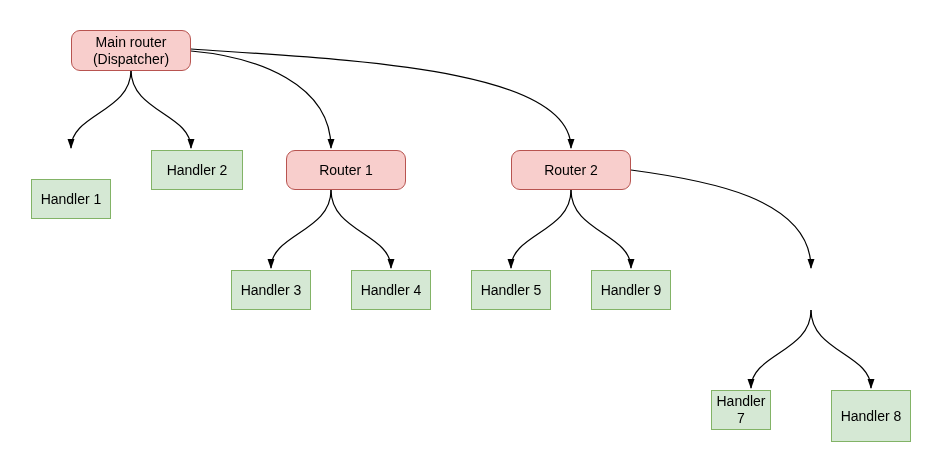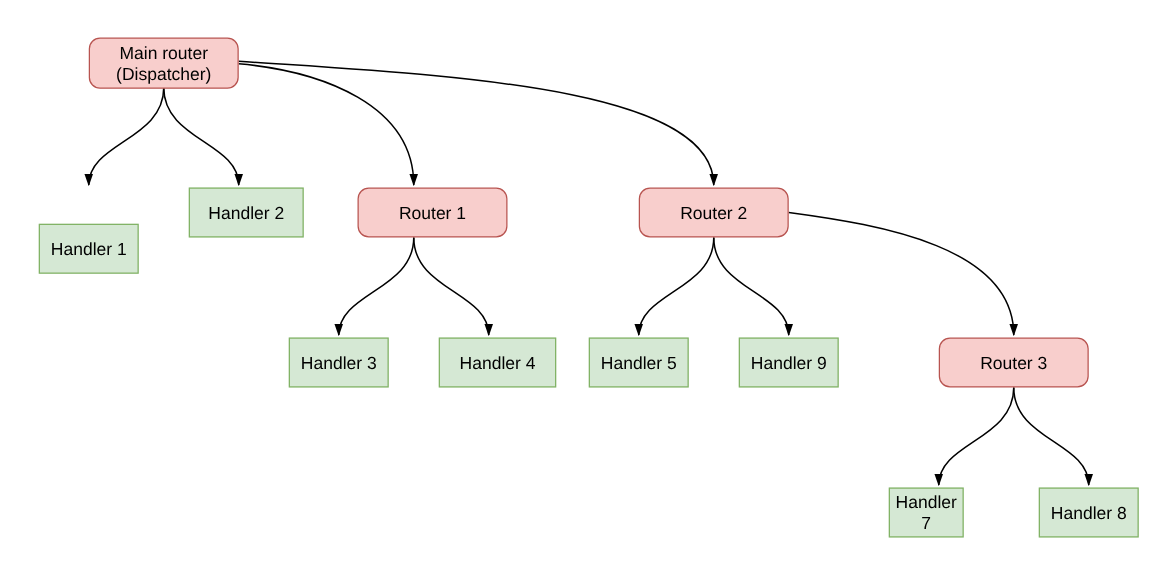--- a/index.html
+++ b/index.html
@@ -99,37 +99,34 @@
   </div>
 
   <div class="node router" style="left:511px; top:150px; width:120px; height:40px;text-align:center;">
     <span class="label">Router 2</span>
   </div>
 
   <div class="node handler" style="left:231px; top:270px; width:80px; height:40px;">
     <span class="label">Handler 3</span>
   </div>
 
-  <div class="node handler" style="left:351px; top:270px; width:94px; height:40px;">
+  <div class="node handler" style="left:351px; top:270px; width:80px; height:40px;">
     <span class="label">Handler 4</span>
   </div>
 
   <div class="node handler" style="left:471px; top:270px; width:80px; height:40px;">
     <span class="label">Handler 5</span>
   </div>
 
   <div class="node handler" style="left:591px; top:270px; width:80px; height:40px;">
     <span class="label">Handler 9</span>
   </div>
 
-  <div class="node router" style="left:751px; top:270px; width:120px; height:40px;">
-    <span class="label">Router 3</span>
-  </div>
 
   <div class="node handler" style="left:711px; top:390px; width:60px; height:40px;">
     <span class="label">Handler 7</span>
   </div>
 
-  <div class="node handler" style="left:831px; top:390px; width:80px; height:40px;">
+  <div class="node handler" style="left:831px; top:390px; width:80px; height:52px;">
     <span class="label">Handler 8</span>
   </div>
 
 </div>
 
 </body></html>

